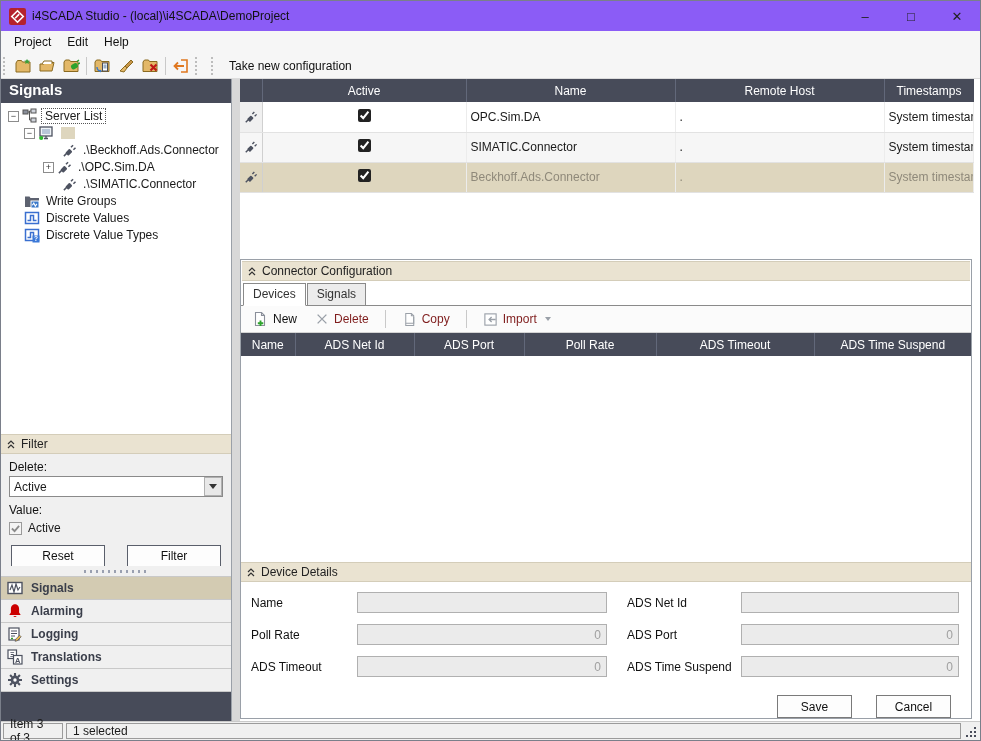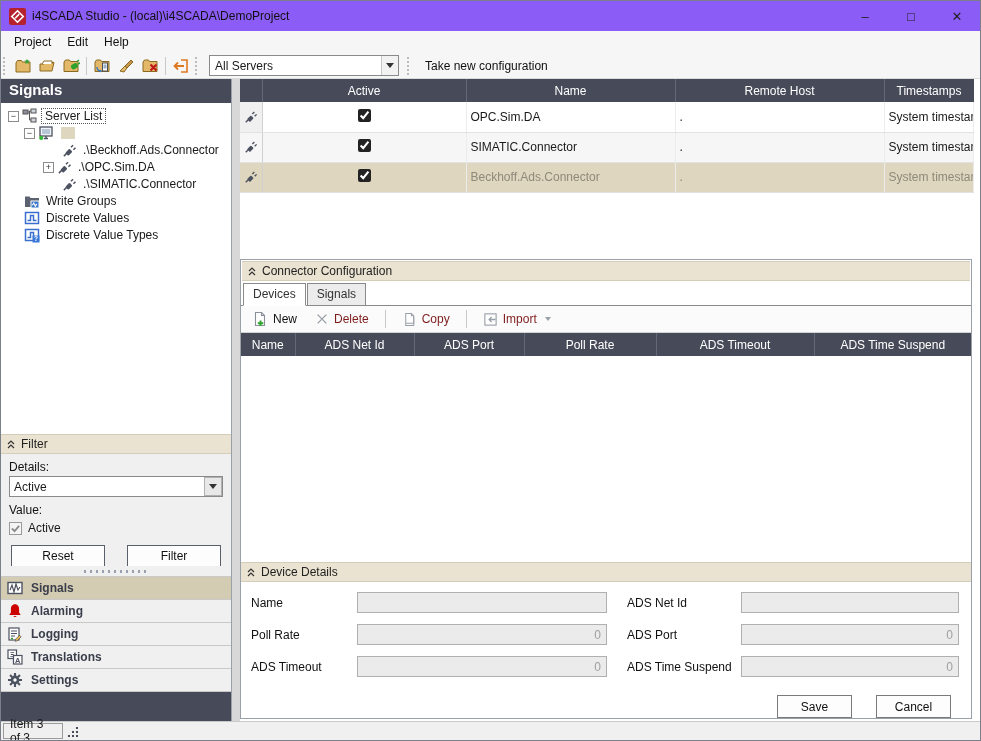--- a/index.html
+++ b/index.html
@@ -178,26 +178,20 @@
       </svg>
   </span>
   <span class="tb-sep"></span>
   <span class="tb-btn">
     <svg width="17" height="16" viewBox="0 0 17 16">
         <path d="M8 2 h6 v12 h-6" fill="none" stroke="#e07820" stroke-width="1.6"></path>
         <path d="M11 8 H2 M5 4.5 L1.5 8 5 11.5" fill="none" stroke="#e07820" stroke-width="1.8"></path>
       </svg>
   </span>
   <span class="grip"></span>
-  <div class="combo">
-    <span class="combo-text">All Servers</span>
-    <span class="combo-arrow">
-        <span class="arrow-down"></span>
-      </span>
-  </div>
   <span class="grip" style="margin-left:8px;"></span>
   <span class="tb-text-btn">Take new configuration</span>
 </div>
 
 <div class="sidebar">
   <div class="sidebar-header">Signals</div>
 
   <div class="tree">
     <div class="tree-row" style="padding-left:7px;">
       <span class="expander">−</span>
@@ -288,21 +282,21 @@
 
   <div class="section-header">
     <span>
       <svg width="8" height="9" viewBox="0 0 8 9">
           <path d="M1 4 L4 1 7 4 M1 8 L4 5 7 8" fill="none" stroke="#333" stroke-width="1.2"></path>
         </svg>
     </span>
     <span>Filter</span>
   </div>
   <div class="filter-body">
-    <div class="filter-label">Details:</div>
+    <div class="filter-label">Delete:</div>
     <div class="filter-combo">
       <span class="combo-text">Active</span>
       <span class="combo-arrow">
           <span class="arrow-down"></span>
         </span>
     </div>
     <div class="filter-label">Value:</div>
     <div class="chk-row">
       <span class="chk">
         <svg width="9" height="9" viewBox="0 0 10 10">
@@ -547,20 +541,21 @@
 
     <div class="dd-buttons">
       <div class="btn">Save</div>
       <div class="btn">Cancel</div>
     </div>
   </div>
 </div>
 
 <div class="statusbar">
   <div class="status-box first">Item 3 of 3</div>
+  <div class="status-box second">1 selected</div>
   <div class="resize-grip">
     <svg width="11" height="11" viewBox="0 0 11 11">
         <g fill="#474b59">
           <rect x="8" y="8" width="2" height="2"></rect>
           <rect x="8" y="4" width="2" height="2"></rect>
           <rect x="8" y="0" width="2" height="2"></rect>
           <rect x="4" y="8" width="2" height="2"></rect>
           <rect x="4" y="4" width="2" height="2"></rect>
           <rect x="0" y="8" width="2" height="2"></rect>
         </g>

